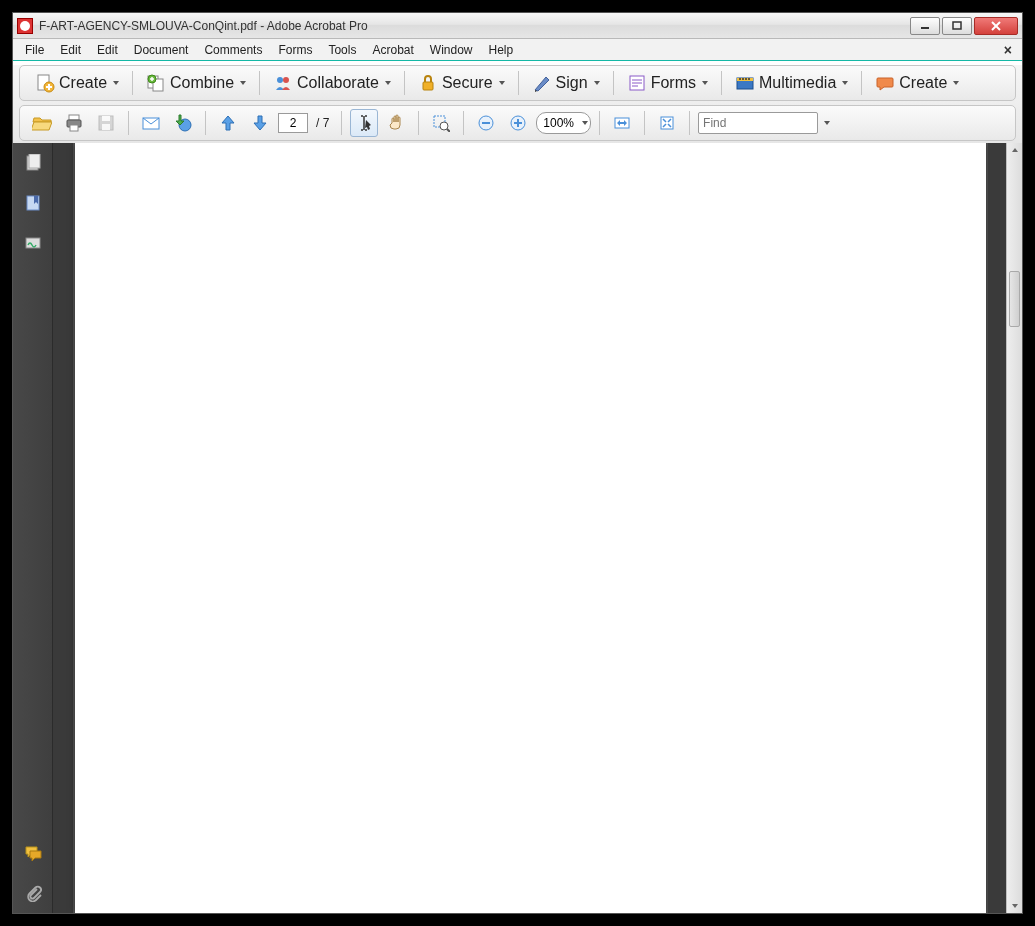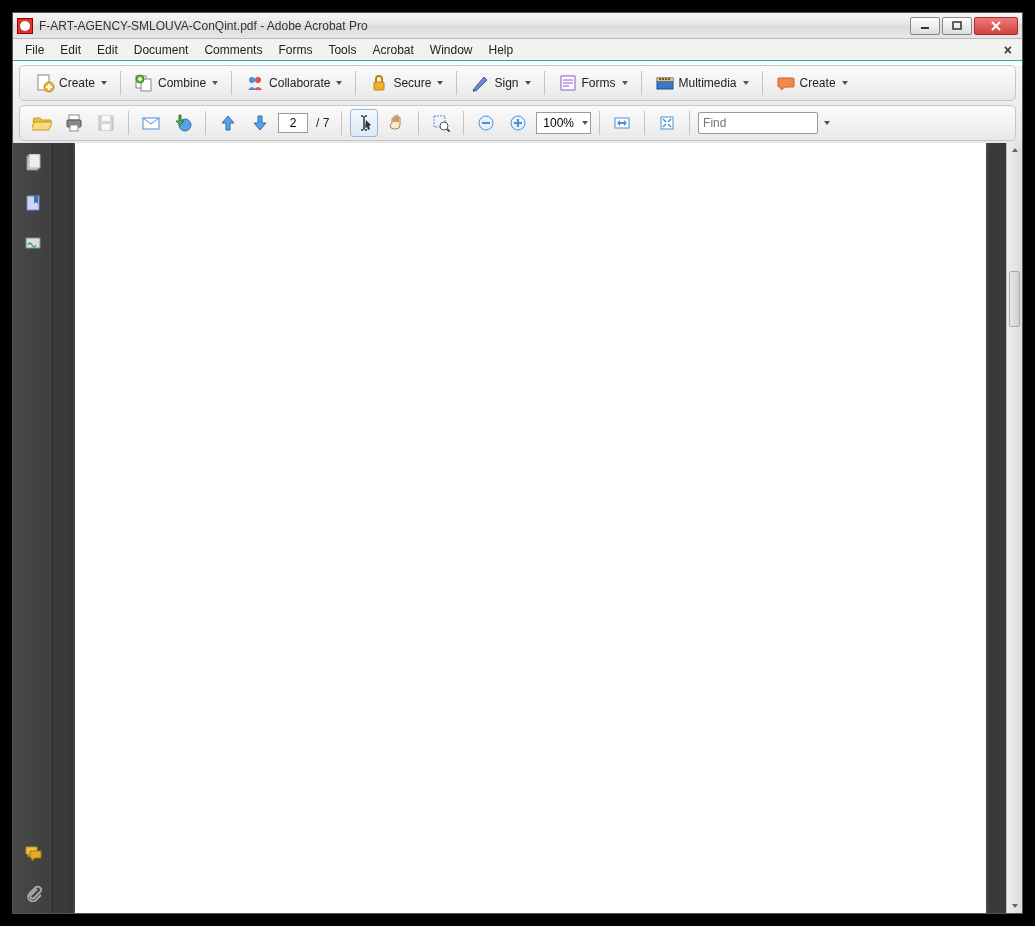--- a/index.html
+++ b/index.html
@@ -14,28 +14,28 @@
 .win-btn.close { background: linear-gradient(to bottom,#f07a78,#d4413c); color: #fff; border-color: #a62c27; width: 44px; }
 .win-btn svg { display:block; }
 
 .menubar { height: 22px; background: #f2f2f2; border-bottom: 1px solid #14b8a6; display: flex; align-items: center; font-size: 12px; padding: 0 4px; position: relative; }
 .menubar .menu-item { padding: 2px 8px; color: #222; }
 .menubar .menu-close { margin-left: auto; font-weight: bold; cursor: default; padding: 0 6px; color: #333; font-size: 14px; }
 
 .toolbar-area { background: linear-gradient(to bottom,#f5f5f5,#e6e6e6); border-bottom: 1px solid #bbb; }
 .toolbar1 { height: 36px; display: flex; align-items: center; padding: 3px 8px; gap: 2px; border-bottom: 1px solid #cfcfcf; margin: 4px 6px 0 6px; border: 1px solid #c6c6c6; border-radius: 5px; background: linear-gradient(to bottom,#fbfbfb,#e9e9e9); }
 .toolbar2 { height: 36px; display: flex; align-items: center; padding: 3px 8px; gap: 4px; margin: 4px 6px 6px 6px; border: 1px solid #c6c6c6; border-radius: 5px; background: linear-gradient(to bottom,#fbfbfb,#e9e9e9); }
-.tb-btn { display: flex; align-items: center; padding: 2px 6px; border: 1px solid transparent; border-radius: 3px; font-size: 12px; color: #222; gap: 4px; height: 28px; }
+.tb-btn { display: flex; align-items: center; padding: 2px 6px; border: 1px solid transparent; border-radius: 3px; font-size: 16px; color: #222; gap: 4px; height: 28px; }
 .tb-icon { width: 20px; height: 20px; display:inline-flex; align-items:center; justify-content:center; }
 .tb-sep { width: 1px; height: 24px; background: #c4c4c4; margin: 0 4px; }
 .dropdown-caret { width: 0; height: 0; border-left: 3px solid transparent; border-right: 3px solid transparent; border-top: 4px solid #555; margin-left: 2px; }
 
 .page-input { width: 30px; height: 20px; border: 1px solid #9a9a9a; text-align: center; font-size: 12px; background:#fff; }
 .page-total { font-size: 12px; color: #222; margin: 0 4px; }
-.zoom-box { display:flex; align-items:center; border:1px solid #9a9a9a; background:#fff; height:22px; padding: 0 2px 0 6px; font-size:12px; border-radius:0; }
+.zoom-box { display:flex; align-items:center; border:1px solid #9a9a9a; background:#fff; height:22px; padding: 0 2px 0 6px; font-size:12px; border-radius:10px; }
 .find-box { display:flex; align-items:center; border:1px solid #9a9a9a; background:#fff; height:22px; width:120px; padding: 0 4px; font-size:12px; color:#888; border-radius:2px; }
 .find-box input { border:none; outline:none; width:100%; font-size:12px; color:#888; background:transparent; }
 
 .content { position: absolute; top: 130px; left: 0; right: 0; bottom: 0; display: flex; background:#565656; }
 .sidebar-left { width: 40px; background: linear-gradient(to right,#484848,#3f3f3f); display: flex; flex-direction: column; border-right:1px solid #2b2b2b; }
 .sidebar-left .side-btn { width: 40px; height: 40px; display:flex; align-items:center; justify-content:center; }
 .sidebar-left .spacer { flex: 1; }
 .doc-area { flex: 1; position: relative; background: #565656; overflow: hidden; }
 .page-shadow-left, .page-shadow-right { position:absolute; top:0; bottom:0; width:20px; background:#3a3a3a; }
 .page-shadow-left { left:0; }

